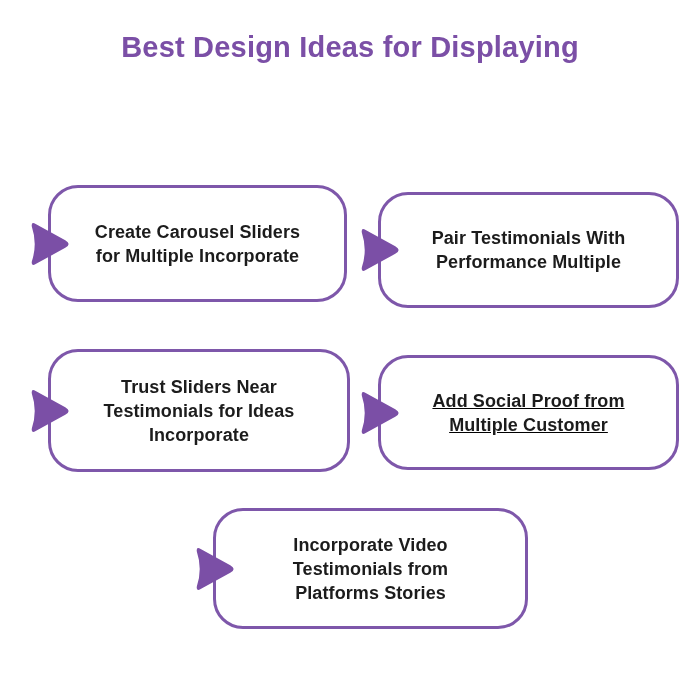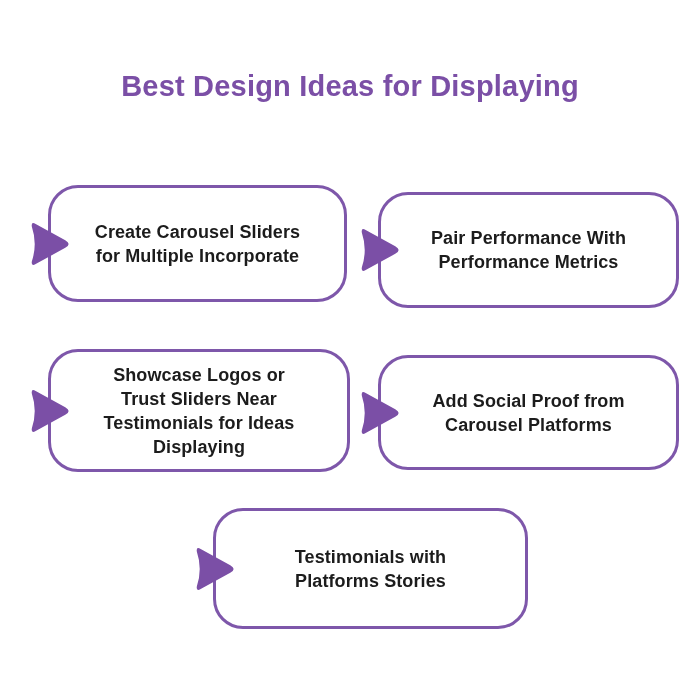--- a/index.html
+++ b/index.html
@@ -16,21 +16,20 @@
     position: absolute;
     top: 30px;
     left: 0;
     width: 700px;
     text-align: center;
     color: #7b4fa6;
     font-size: 29px;
     font-weight: bold;
     line-height: 35px;
     letter-spacing: 0.2px;
-    margin-top: 39px;
   }
   .title-line { display: block; }
   .card {
     position: absolute;
     background: #ffffff;
     border: 3px solid #7e57aa;
     border-radius: 30px;
     display: flex;
     align-items: center;
     justify-content: center;
@@ -52,21 +51,21 @@
     transform: translateY(-50%);
     width: 42px;
     height: 46px;
     line-height: 0;
   }
   .arrow svg { width: 42px; height: 46px; display: block; }
   
   .card-1 { left: 48px;  top: 185px; width: 299px; height: 117px; }
   .card-2 { left: 378px; top: 192px; width: 301px; height: 116px; }
   .card-3 { left: 48px;  top: 349px; width: 302px; height: 123px; }
-  .card-4 { left: 378px; top: 355px; width: 301px; height: 115px; }
+  .card-4 { left: 378px; top: 355px; width: 301px; height: 115px; text-decoration: underline; }
   .card-5 { left: 213px; top: 508px; width: 315px; height: 121px; }
 </style>
 </head>
 <body>
 
 <div class="canvas">
 
   <h1 class="title">
     <span class="title-line">Best Design Ideas for Displaying</span>
   </h1>
@@ -83,56 +82,56 @@
     </div>
   </div>
 
   <div class="card card-2">
     <span class="arrow">
       <svg viewBox="0 0 44 46" xmlns="http://www.w3.org/2000/svg">
         <path d="M7,2 Q2,-1 3,5 Q9,23 3,41 Q2,47 7,44 L38,27 Q45,23 38,19 Z" fill="#7b4fa6"></path>
       </svg>
     </span>
     <div class="card-text">
-      <span class="line">Pair Performance With</span>
-      <span class="line">Performance Metrics</span>
+      <span class="line">Pair Testimonials With</span>
+      <span class="line">Performance Multiple</span>
     </div>
   </div>
 
   <div class="card card-3">
     <span class="arrow">
       <svg viewBox="0 0 44 46" xmlns="http://www.w3.org/2000/svg">
         <path d="M7,2 Q2,-1 3,5 Q9,23 3,41 Q2,47 7,44 L38,27 Q45,23 38,19 Z" fill="#7b4fa6"></path>
       </svg>
     </span>
     <div class="card-text">
-      <span class="line">Showcase Logos or</span>
       <span class="line">Trust Sliders Near</span>
       <span class="line">Testimonials for Ideas</span>
-      <span class="line">Displaying</span>
+      <span class="line">Incorporate</span>
     </div>
   </div>
 
   <div class="card card-4">
     <span class="arrow">
       <svg viewBox="0 0 44 46" xmlns="http://www.w3.org/2000/svg">
         <path d="M7,2 Q2,-1 3,5 Q9,23 3,41 Q2,47 7,44 L38,27 Q45,23 38,19 Z" fill="#7b4fa6"></path>
       </svg>
     </span>
     <div class="card-text">
       <span class="line">Add Social Proof from</span>
-      <span class="line">Carousel Platforms</span>
+      <span class="line">Multiple Customer</span>
     </div>
   </div>
 
   <div class="card card-5">
     <span class="arrow">
       <svg viewBox="0 0 44 46" xmlns="http://www.w3.org/2000/svg">
         <path d="M7,2 Q2,-1 3,5 Q9,23 3,41 Q2,47 7,44 L38,27 Q45,23 38,19 Z" fill="#7b4fa6"></path>
       </svg>
     </span>
     <div class="card-text">
-      <span class="line">Testimonials with</span>
+      <span class="line">Incorporate Video</span>
+      <span class="line">Testimonials from</span>
       <span class="line">Platforms Stories</span>
     </div>
   </div>
 
 </div>
 
 </body></html>

